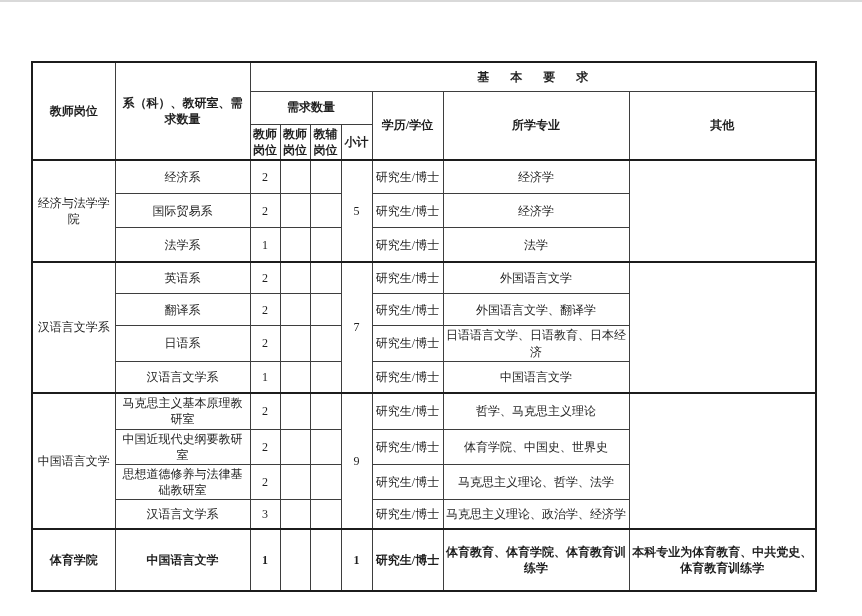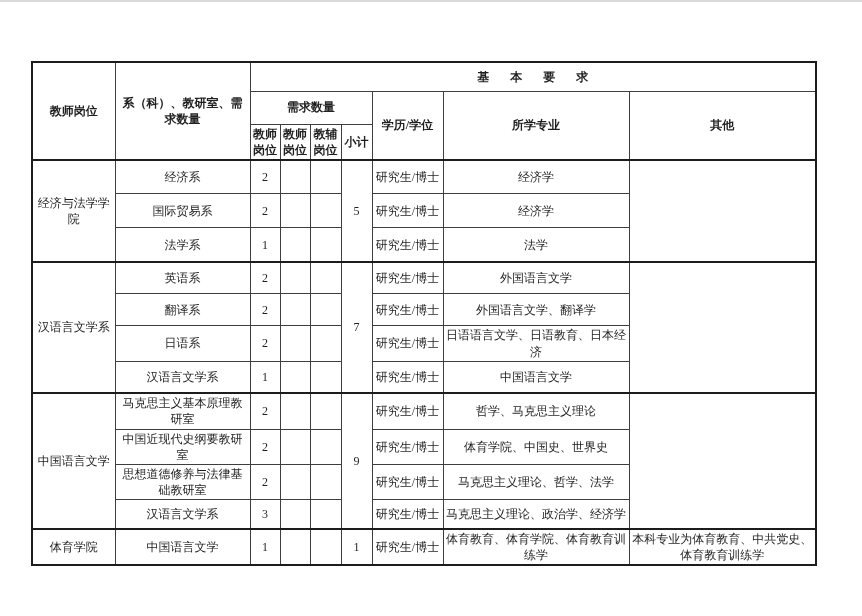--- a/index.html
+++ b/index.html
@@ -29,21 +29,21 @@
   tr.block-start td { border-top: 2px solid #1c1c1c; margin-top: 12px; }
   tr.body-start td { border-top: 2px solid #1c1c1c; }
   th.spaced { letter-spacing: 9px; text-indent: 9px; }
   td.unit-cell { font-size: 11.5px; }
   tr.h1 { height: 29px; }
   tr.h2 { height: 33px; }
   tr.h3 { height: 31px; }
   tr.rb1 { height: 34px; }
   tr.rb2 { height: 32px; }
   tr.rb3 { height: 29px; }
-  tr.rb4 { height: 36px; }
+  tr.rb4 { height: 62px; font-weight: bold; }
 </style>
 </head>
 <body>
 
 <div class="page">
   <table class="doc">
     <colgroup>
       <col style="width:83px">
         <col style="width:135px">
         <col style="width:30px">

